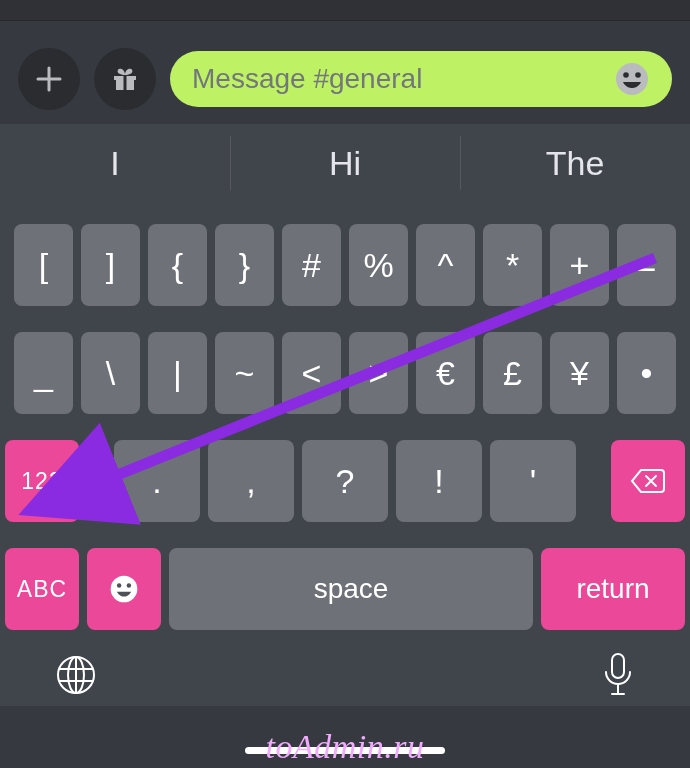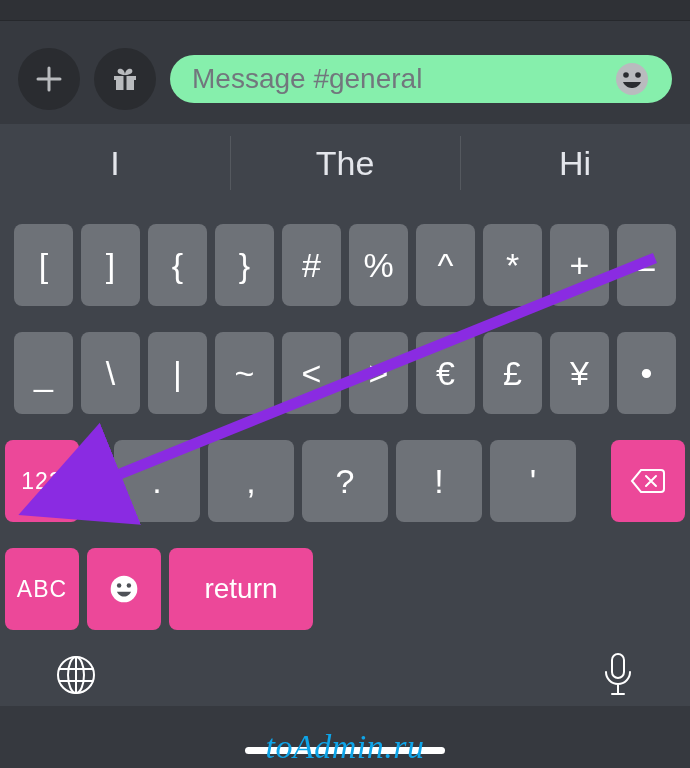--- a/index.html
+++ b/index.html
@@ -32,23 +32,23 @@
     border-radius: 50%;
     background: #2a2c30;
     display: flex;
     align-items: center;
     justify-content: center;
     color: #b9bbbe;
     flex-shrink: 0;
   }
   .msg-input {
     flex: 1;
-    height: 48px;
+    height: 56px;
     border-radius: 34px;
-    background: #86efac;
+    background: #bef264;
     display: flex;
     align-items: center;
     padding: 0 22px;
     gap: 20px;
   }
   .msg-input .placeholder {
     flex: 1;
     color: #72767d;
     font-size: 28px;
   }
@@ -123,21 +123,21 @@
     background: #ffffff;
   }
   .watermark {
     position: absolute;
     bottom: 2px;
     left: 50%;
     transform: translateX(-50%);
     font-size: 34px;
     font-style: italic;
     font-family: Georgia, 'Times New Roman', serif;
-    color: #0ea5e9;
+    color: #f0abfc;
     font-weight: 500;
     letter-spacing: 0.5px;
   }
   .arrow {
     position: absolute;
     pointer-events: none;
     left: 0;
     top: 0;
   }
   svg { display: block; }
@@ -169,22 +169,22 @@
           <circle cx="12" cy="14" r="2.8" fill="#2a2c30"></circle>
           <circle cx="24" cy="14" r="2.8" fill="#2a2c30"></circle>
           <path d="M9 21c2 5 7 6 9 6s7-1 9-6z" fill="#2a2c30"></path>
         </svg>
     </span>
   </div>
 </div>
 
 <div class="suggestions">
   <div class="sugg">I</div>
+  <div class="sugg">Hi</div>
   <div class="sugg">The</div>
-  <div class="sugg">Hi</div>
 </div>
 
 <div class="keyboard">
   <div class="krow">
     <div class="key key-std">[</div>
     <div class="key key-std">]</div>
     <div class="key key-std">{</div>
     <div class="key key-std">}</div>
     <div class="key key-std">#</div>
     <div class="key key-std">%</div>
@@ -224,20 +224,21 @@
   <div class="row5">
     <div class="key key-dark key-small-label" style="width:74px">ABC</div>
     <div class="key key-dark" style="width:74px">
       <svg width="32" height="32" viewBox="0 0 36 36">
           <circle cx="18" cy="18" r="15" fill="#fff"></circle>
           <circle cx="12.5" cy="14" r="2.5" fill="#4e5157"></circle>
           <circle cx="23.5" cy="14" r="2.5" fill="#4e5157"></circle>
           <path d="M10 21c2 4.5 6.5 5.5 8 5.5s6-1 8-5.5z" fill="#4e5157"></path>
         </svg>
     </div>
+    <div class="key key-std space" style="font-size:28px">space</div>
     <div class="key key-dark" style="width:144px;font-size:28px">return</div>
   </div>
 
   <div class="bottom-bar">
     <div class="bottom-icon">
       <svg width="42" height="42" viewBox="0 0 42 42">
         <circle cx="21" cy="21" r="18" fill="none" stroke="#fff" stroke-width="2"></circle>
         <ellipse cx="21" cy="21" rx="8" ry="18" fill="none" stroke="#fff" stroke-width="2"></ellipse>
         <path d="M4 15h34M4 27h34" stroke="#fff" stroke-width="2"></path>
         <path d="M21 3v36" stroke="#fff" stroke-width="2"></path>

